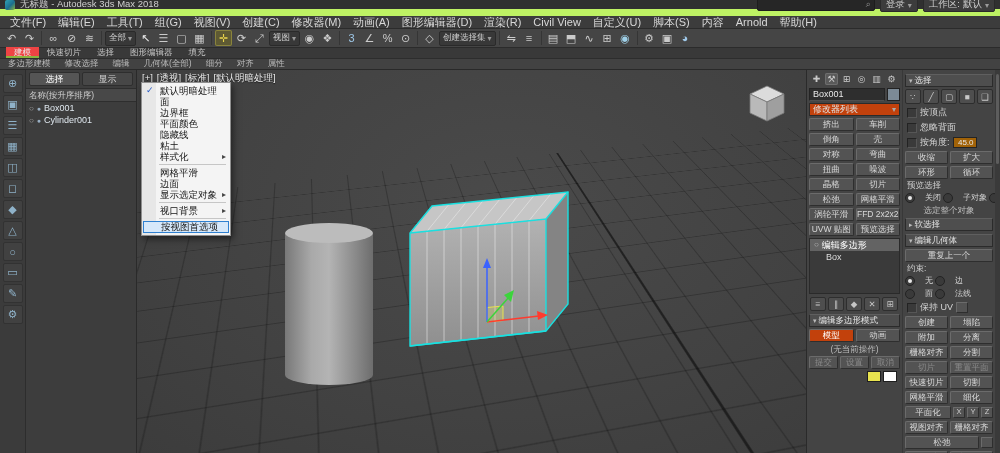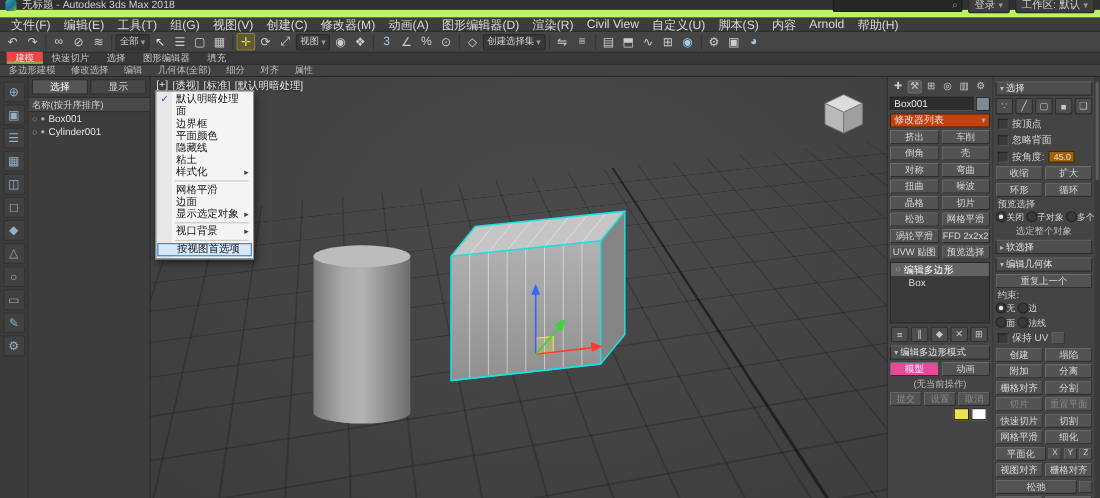--- a/index.html
+++ b/index.html
@@ -99,21 +99,21 @@
   .row{display:flex;gap:2px;margin:2px 1px;align-items:center}
   .field{background:#2e2e2e;border:1px solid #242424;border-bottom-color:#4f4f4f;color:#e8e8e8;
     height:11px;line-height:11px;padding:0 3px;flex:1;white-space:nowrap;overflow:hidden}
   .objswatch{width:11px;height:11px;background:#7c8a96;border:1px solid #222}
   .dropdown{flex:1;background:#c2410c;border:1px solid #2b2b2b;height:11px;line-height:11px;
     padding:0 3px;display:flex;justify-content:space-between;color:#e0e0e0;white-space:nowrap}
   .dropdown::after{content:"▾";color:#aaa;font-size:8px}
   .btn{background:#535353;border:1px solid #2e2e2e;border-top-color:#6b6b6b;border-left-color:#6b6b6b;
     color:#d8d8d8;font-size:8.5px;height:11px;line-height:10px;text-align:center;overflow:hidden;
     white-space:nowrap;flex:1;border-radius:2px}
-  .btn.act{background:#ec4899;color:#fff}
+  .btn.act{background:#c2410c;color:#fff}
   .btn.dis{color:#8a8a8a}
   .mini{width:10px;flex:0 0 10px;background:#535353;border:1px solid #2e2e2e;border-top-color:#6b6b6b;
     border-left-color:#6b6b6b;height:9px;line-height:8px;font-size:7.5px;text-align:center;
     color:#cfcfcf;border-radius:1px}
   .stack{background:#3a3a3a;border:1px solid #2a2a2a;height:54px;margin:2px 1px;overflow:hidden}
   .stack-row{height:12px;line-height:12px;padding-left:4px;display:flex;gap:3px;color:#ddd;
     white-space:nowrap;align-items:center}
   .stack-row.sel{background:#636363;color:#fff}
   .stack-row.ind{padding-left:16px}
   .strow-ic{font-size:8px;color:#bbb}
@@ -130,21 +130,21 @@
   .grplabel{color:#cfcfcf;font-size:8.5px;padding-left:3px;height:9px;line-height:9px;white-space:nowrap}
   .cbrow{display:flex;align-items:center;gap:3px;margin:2px 3px;white-space:nowrap;overflow:hidden}
   .cb{width:8px;height:8px;flex:0 0 8px;background:#3a3a3a;border:1px solid #232323;
     border-bottom-color:#565656;border-right-color:#565656}
   .valfield{background:#a16207;border:1px solid #242424;color:#e6e6e6;height:9px;line-height:9px;
     padding:0 2px;font-size:8px;min-width:18px;text-align:right}
   .radio{width:8px;height:8px;flex:0 0 8px;border-radius:50%;background:#3a3a3a;
     border:1px solid #232323;position:relative}
   .radio.on::after{content:"";position:absolute;left:2px;top:2px;width:4px;height:4px;
     border-radius:50%;background:#e8e8e8}
-  .ropt{display:flex;gap:0;font-size:8px;color:#d5d5d5;white-space:nowrap}
+  .ropt{display:flex;align-items:center;gap:10px;font-size:8px;color:#d5d5d5;white-space:nowrap}
   .soic{width:14px;height:13px;display:flex;align-items:center;justify-content:center;
     background:#4e4e4e;border:1px solid #2d2d2d;color:#c9c9c9;font-size:8.5px;border-radius:2px}
   .swatch{width:12px;height:9px;border:1px solid #1f1f1f}
   .swrow{justify-content:flex-end;padding-right:3px}
 </style>
 </head>
 <body>
 
 <div class="app">
 

